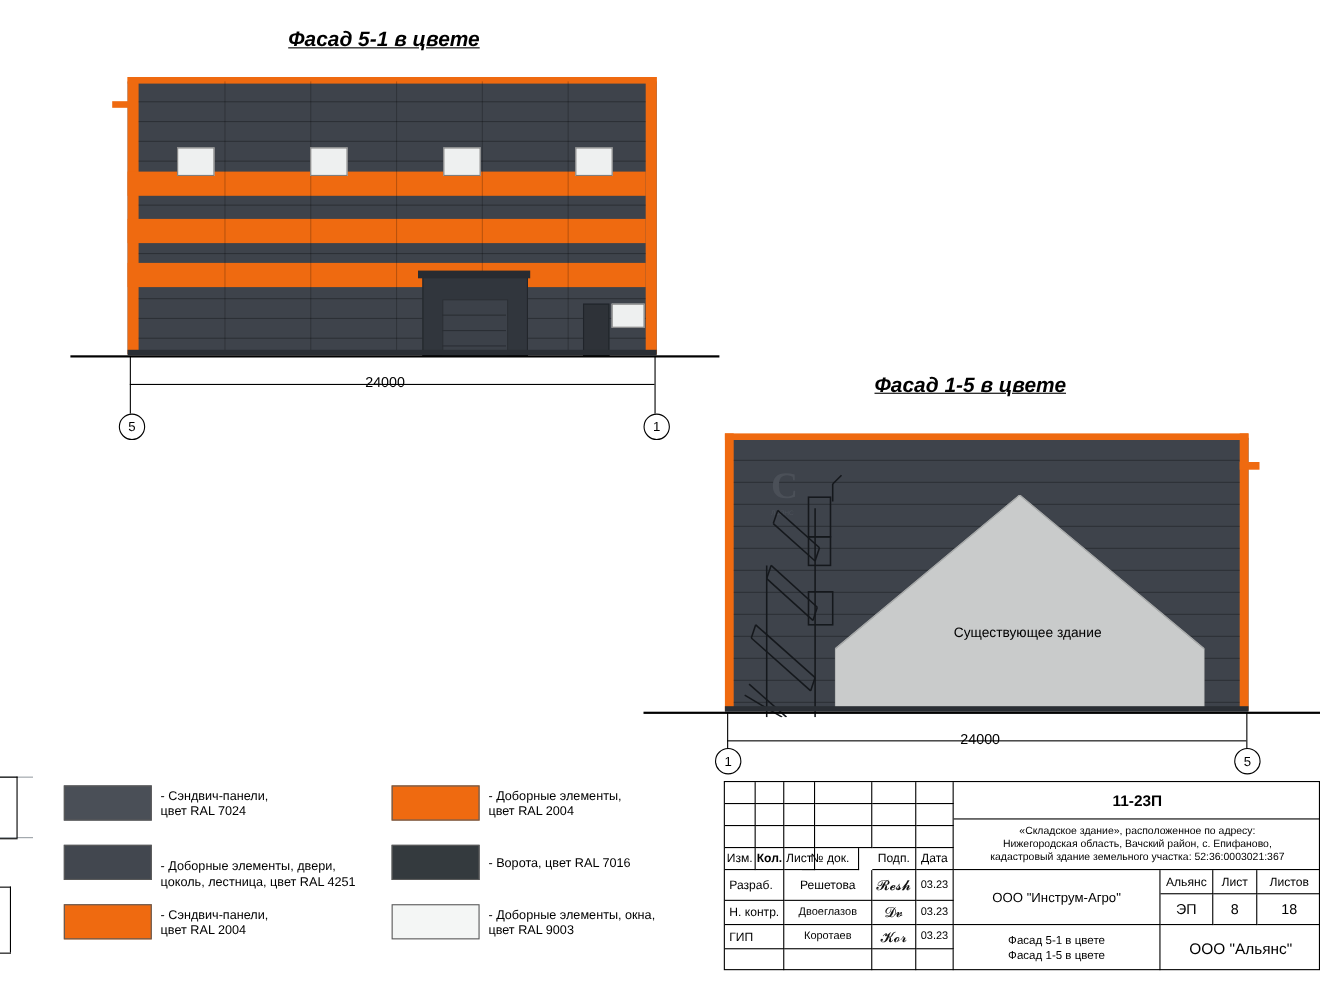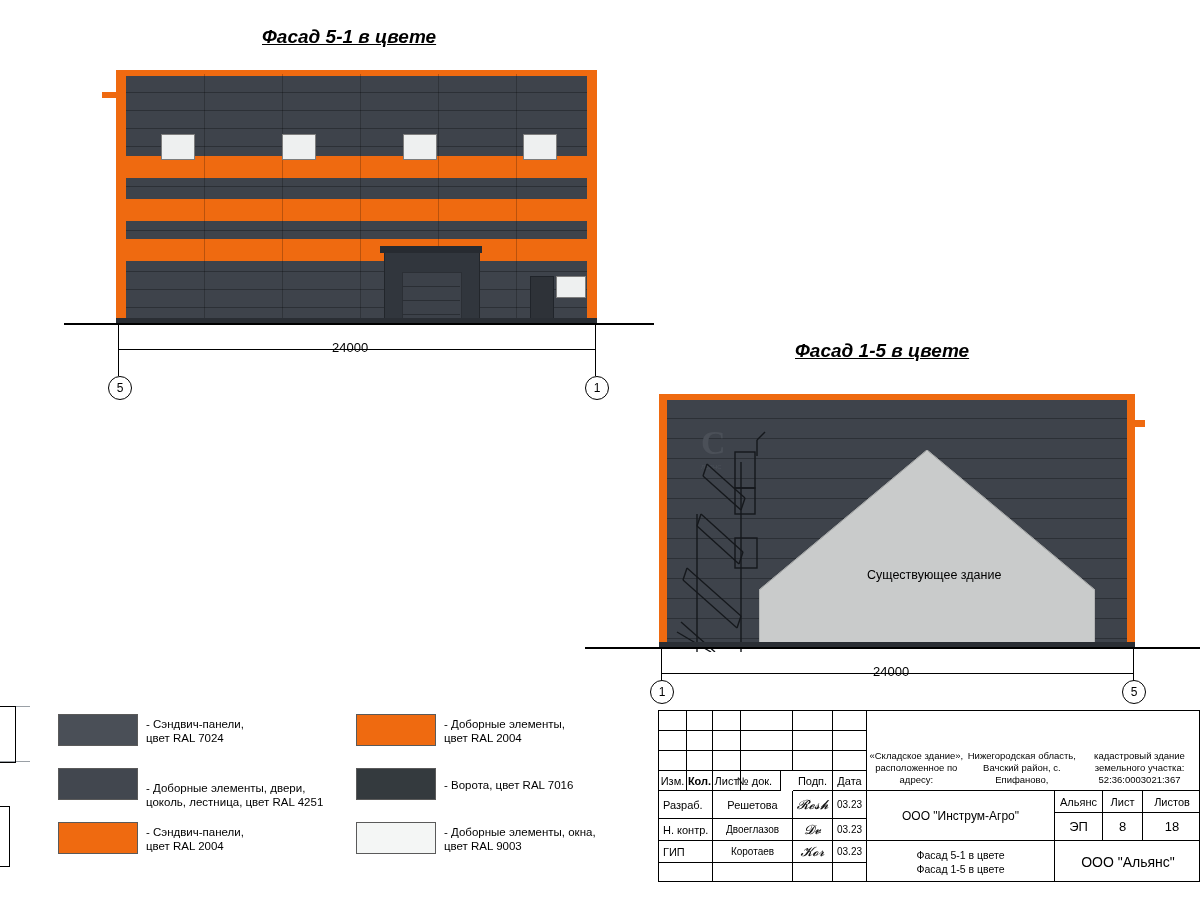--- a/index.html
+++ b/index.html
@@ -67,21 +67,21 @@
     position:absolute; left:658px; top:710px; width:542px; height:172px;
     border:1px solid #000; box-sizing:border-box; font-size:11px;
   }
   #tblock .cell {
     position:absolute; box-sizing:border-box;
     display:flex; align-items:center; justify-content:center;
     text-align:center; line-height:12px; overflow:hidden;
   }
   #tblock .br { border-right:1px solid #000; }
   #tblock .bb { border-bottom:1px solid #000; }
-  .sig { font-family:"Liberation Serif", serif; font-style:italic; font-size:13px; color:#111; }
+  .sig { font-family:"Liberation Serif", serif; font-size:13px; color:#111; }
 
   
   .edge-mark { position:absolute; background:#000; }
   .frame-left { position:absolute; left:0; width:30px; border:1px solid #9aa0a6; box-sizing:border-box; }
 </style>
 </head>
 <body>
 
 <div class="sheet">
 
@@ -309,22 +309,23 @@
     <div class="cell br bb" style="left:0; top:130px; width:54px; height:22px; justify-content:flex-start; padding-left:4px;">ГИП</div>
     <div class="cell br bb" style="left:54px; top:130px; width:80px; height:22px; font-size:10px;">Коротаев</div>
     <div class="cell br bb sig" style="left:134px; top:130px; width:40px; height:22px;">𝓚𝓸𝓻</div>
     <div class="cell br bb" style="left:174px; top:130px; width:34px; height:22px; font-size:10px;">03.23</div>
 
     <div class="cell br" style="left:0; top:152px; width:54px; height:19px;"></div>
     <div class="cell br" style="left:54px; top:152px; width:80px; height:19px;"></div>
     <div class="cell br" style="left:134px; top:152px; width:40px; height:19px;"></div>
     <div class="cell br" style="left:174px; top:152px; width:34px; height:19px;"></div>
 
-
-    <div class="cell bb" style="left:208px; top:34px; width:334px; height:46px; flex-direction:row; font-size:9.5px; line-height:12px;">
+    <div class="cell bb" style="left:208px; top:0; width:334px; height:34px; font-size:14px; font-weight:bold;">11-23П</div>
+
+    <div class="cell bb" style="left:208px; top:34px; width:334px; height:46px; flex-direction:column; font-size:9.5px; line-height:12px;">
       <span>«Складское здание», расположенное по адресу:</span>
       <span>Нижегородская область, Вачский район, с. Епифаново,</span>
       <span>кадастровый здание земельного участка: 52:36:0003021:367</span>
     </div>
 
     <div class="cell br bb" style="left:208px; top:80px; width:188px; height:50px; font-size:12px;">ООО "Инструм-Агро"</div>
 
     <div class="cell br bb" style="left:396px; top:80px; width:48px; height:22px;">Альянс</div>
     <div class="cell br bb" style="left:444px; top:80px; width:40px; height:22px;">Лист</div>
     <div class="cell bb" style="left:484px; top:80px; width:58px; height:22px;">Листов</div>

